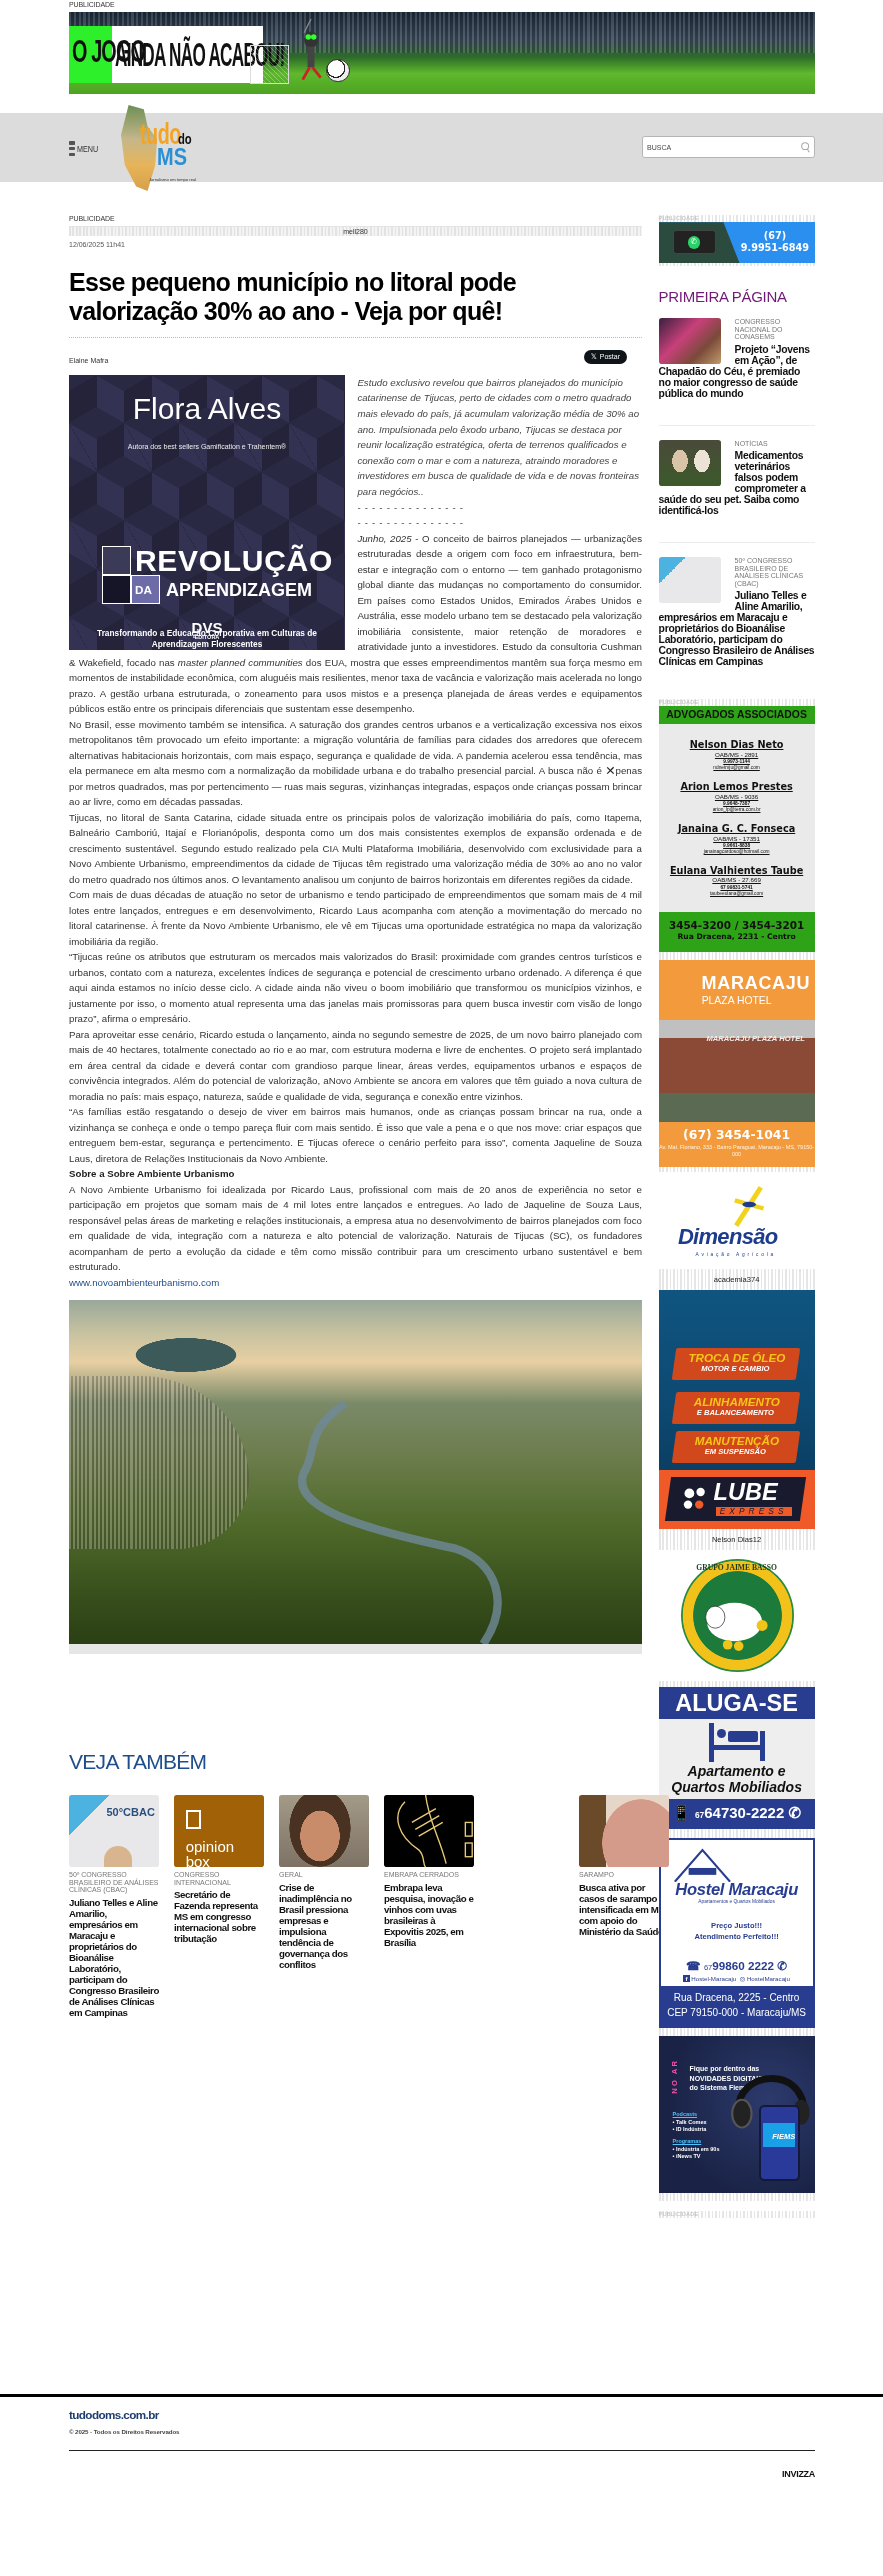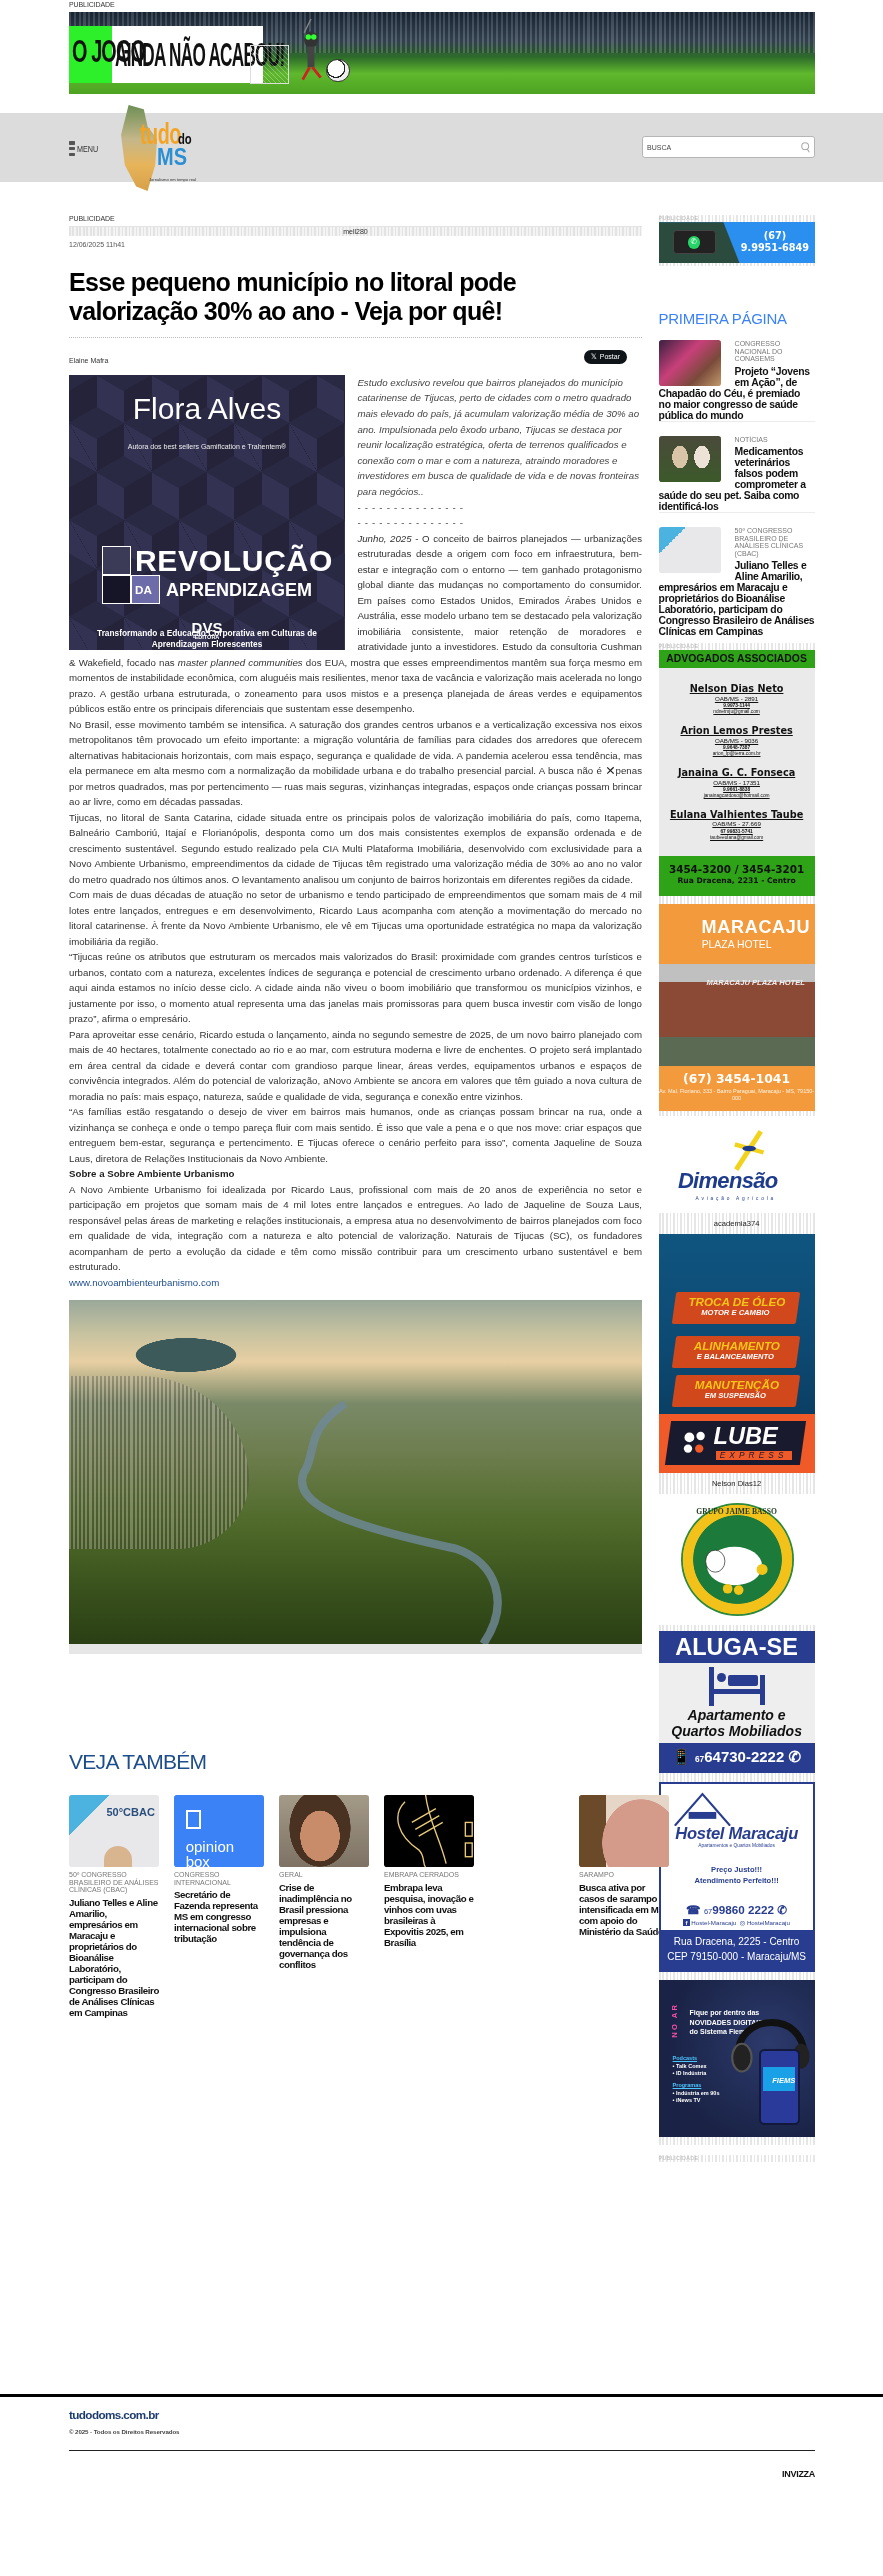--- a/index.html
+++ b/index.html
@@ -95,22 +95,22 @@
 
   
   .side-pub { font-size: 5.5px; color:#bbb; background: repeating-linear-gradient(90deg, #e6e6e6 0 0.7px, #fff 0.7px 1.4px); height: 7px; line-height: 7px; letter-spacing:0.3px; }
   .whats-ad { height: 41px; position:relative; overflow:hidden; background:#2b8ff0; cursor:pointer; }
   .whats-ad .dark { position:absolute; left:0; top:0; width:81px; height:100%; background:#2b4b3f; clip-path: polygon(0 0, 80% 0, 100% 100%, 0 100%); }
   .whats-ad .phone { position:absolute; left:14px; top:8.3px; width:43px; height:23.5px; background:#222; border-radius:3.5px; border:1.4px solid #444; }
   .whats-ad .wa { position:absolute; left:29px; top:14px; width:12.4px; height:12.4px; border-radius:50%; background:#25d366; color:#fff; font-size:7.6px; text-align:center; line-height:12.4px; }
   .whats-ad .num { position:absolute; right:5.5px; top:8.3px; text-align:center; color:#fff; font: bold 9.7px/11.7px "DejaVu Sans", sans-serif; }
   .side-strip { height:2.8px; background: repeating-linear-gradient(90deg, #e6e6e6 0 0.7px, #fff 0.7px 1.4px); }
 
-  .pp-title { margin-top: 45px; font: 15px/1 "Liberation Sans", sans-serif; color:#3b82f6; letter-spacing:-0.3px; }
-  .pp-item { margin-top: 14px; overflow:hidden; cursor:pointer; padding-bottom: 0; border-bottom: 0.7px solid #ececec; }
+  .pp-title { margin-top: 23px; font: 15px/1 "Liberation Sans", sans-serif; color:#701a75; letter-spacing:-0.3px; }
+  .pp-item { margin-top: 14px; overflow:hidden; cursor:pointer; padding-bottom: 26px; border-bottom: 0.7px solid #ececec; }
   .pp-item.noborder { border-bottom:none; }
   .pp-thumb { float:left; width: 62px; height: 46px; border-radius: 2.8px; margin-right: 14px; position:relative; overflow:hidden; }
   .pp-cat { font-size: 7px; line-height: 7.6px; color:#777; text-transform: uppercase; }
   .pp-headline { margin-top: 2.8px; font: bold 10.4px/11px "Liberation Sans", sans-serif; color:#111; letter-spacing:-0.3px; }
 
   .adv { margin-top: 0; background:#eaeaea; padding-bottom:0; }
   .adv-head { background:#2ea317; color:#111; text-align:center; font: bold 10.4px/18.6px "Liberation Sans", sans-serif; }
   .adv-body { padding: 15px 4.1px 2.8px; text-align:center; color:#111; }
   .adv-person { margin-bottom: 9.7px; text-decoration: underline; }
   .adv-name { font: bold 9.7px/1.2 "DejaVu Sans", sans-serif; }
@@ -294,21 +294,21 @@
     <div class="veja-grid">
       <div class="veja-card">
         <div class="veja-thumb" style="background: linear-gradient(135deg,#4cb3e0 0 25%, #e8e8ea 25% 100%);">
           <span style="position:absolute; right:4.1px; top:12.4px; font: bold 11px/1 'Liberation Sans',sans-serif; color:#2a4f7d;">50°CBAC</span>
           <span style="position:absolute; left:35px; bottom:0; width:28px; height:21px; background:#d9b58f; border-radius:14px 14px 0 0;"></span>
         </div>
         <div class="veja-cat">50º CONGRESSO BRASILEIRO DE ANÁLISES CLÍNICAS (CBAC)</div>
         <div class="veja-headline">Juliano Telles e Aline Amarilio, empresários em Maracaju e proprietários do Bioanálise Laboratório, participam do Congresso Brasileiro de Análises Clínicas em Campinas</div>
       </div>
       <div class="veja-card">
-        <div class="veja-thumb" style="background:#3b82f6;text-decoration:underline;">
+        <div class="veja-thumb" style="background:#a16207;text-decoration:underline;">
           <span style="position:absolute; left:11.7px; top:15px; width:15px; height:19.3px; border:2.1px solid #fff;"></span>
           <span style="position:absolute; left:11.7px; top:44px; width:69px; color:#fff; font: 15px/15px 'Liberation Sans', sans-serif;">opinion box</span>
         </div>
         <div class="veja-cat">CONGRESSO INTERNACIONAL</div>
         <div class="veja-headline">Secretário de Fazenda representa MS em congresso internacional sobre tributação</div>
       </div>
       <div class="veja-card">
         <div class="veja-thumb" style="background: radial-gradient(ellipse 28px 36px at 41px 41px, #c98c6a 0 70%, transparent 71%), radial-gradient(ellipse 38px 48px at 41px 33px, #4a3222 0 80%, transparent 81%), linear-gradient(180deg,#a49a88,#7d7264);"></div>
         <div class="veja-cat">GERAL</div>
         <div class="veja-headline">Crise de inadimplência no Brasil pressiona empresas e impulsiona tendência de governança dos conflitos</div>

